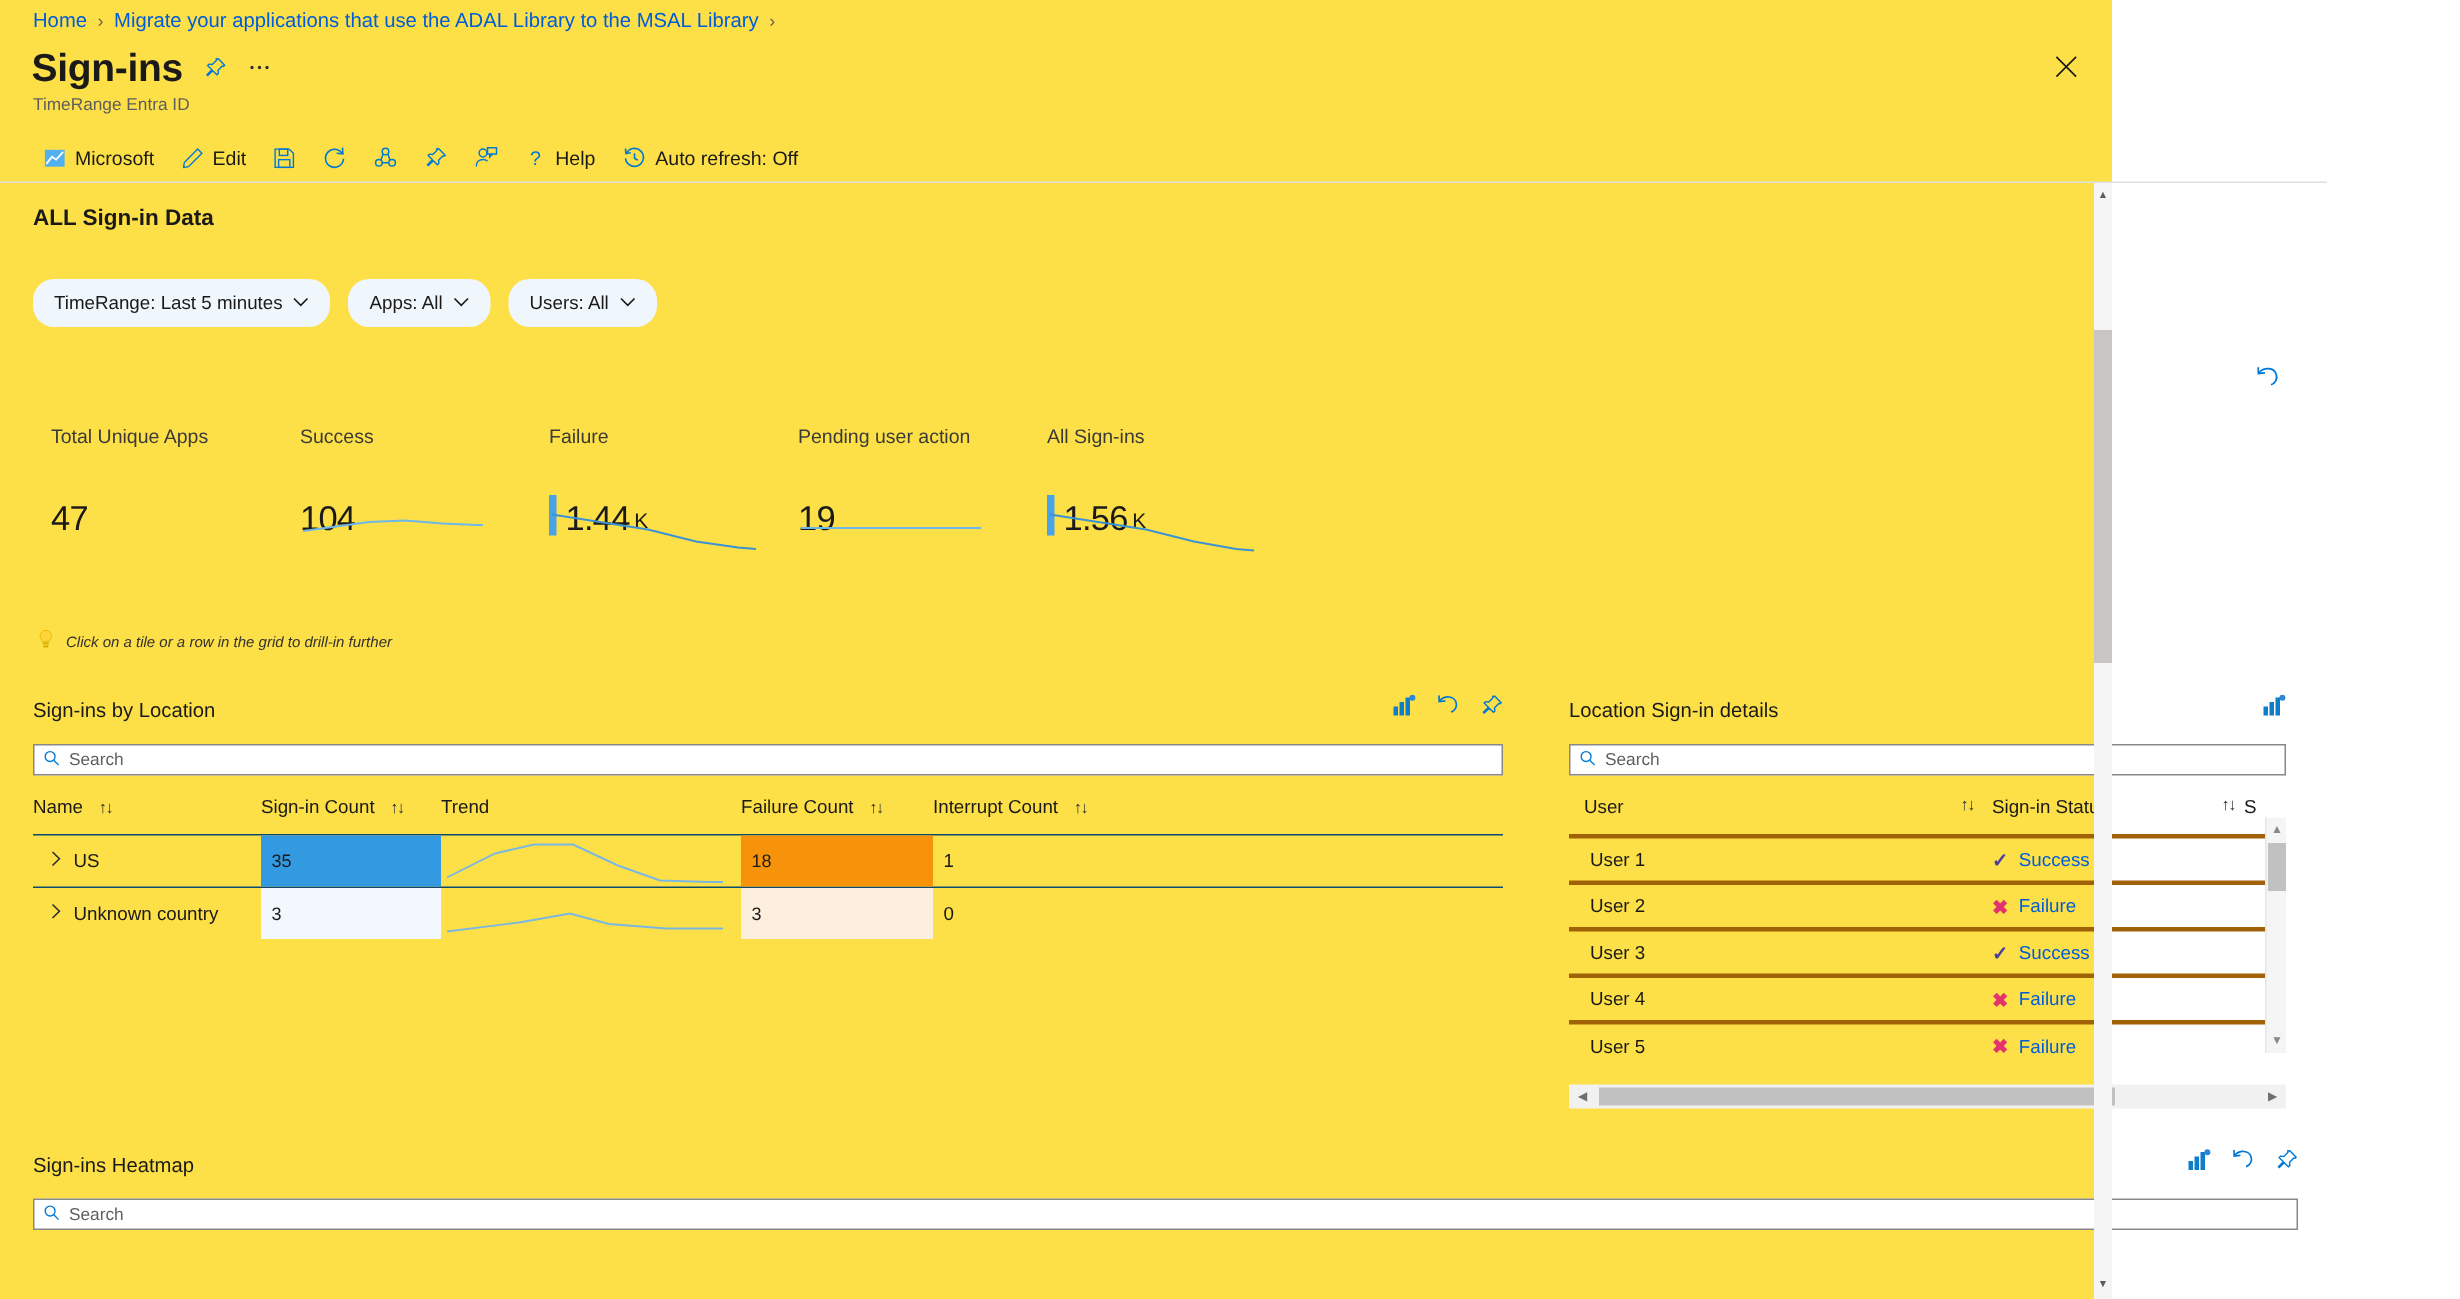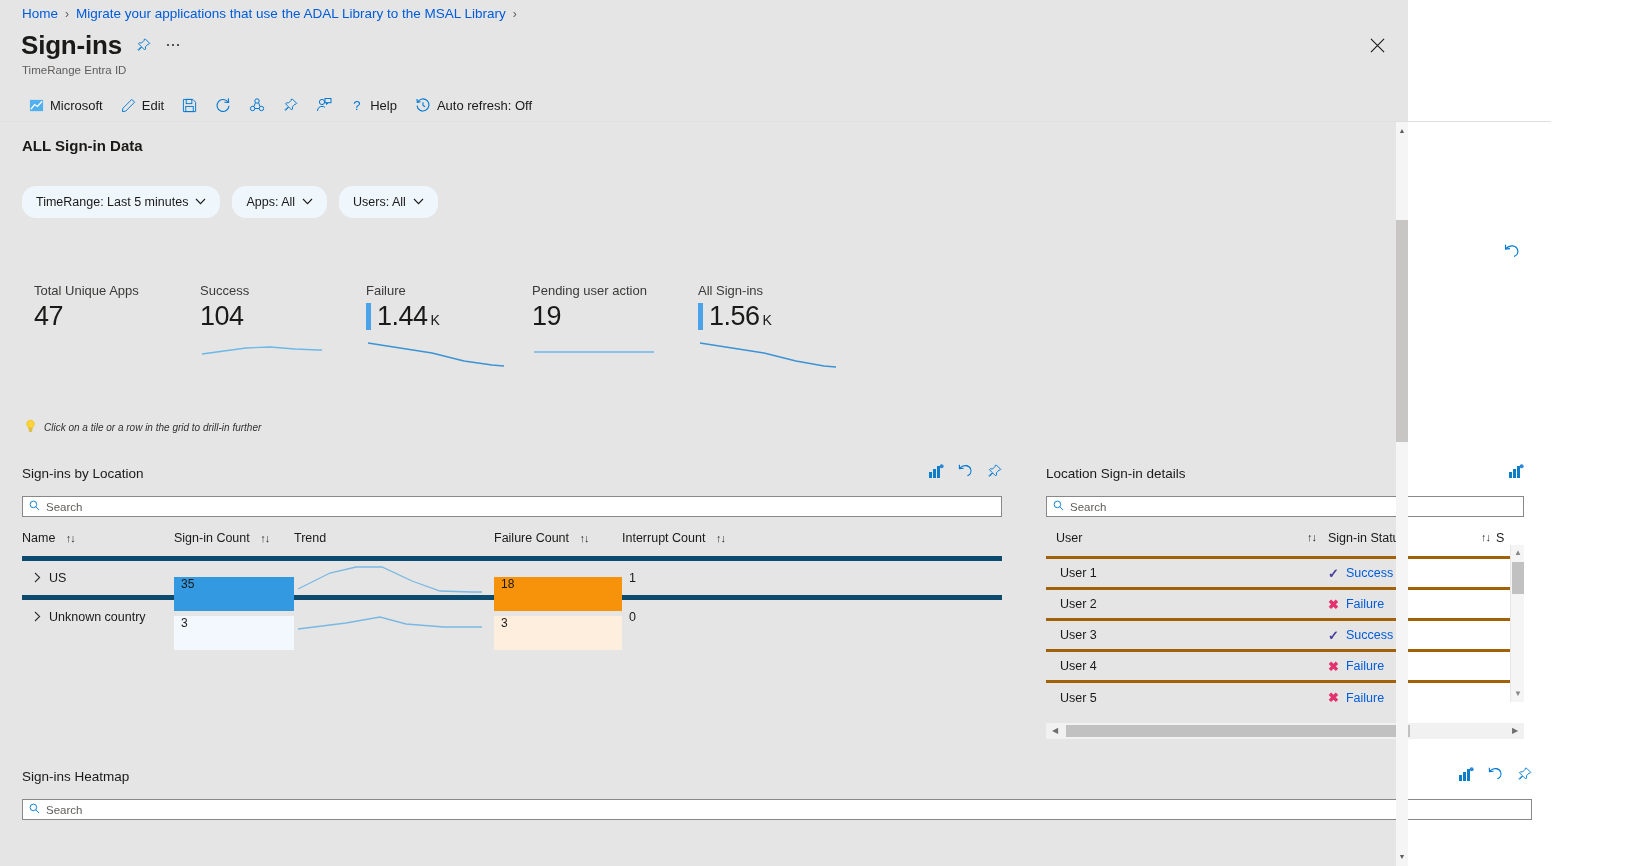--- a/index.html
+++ b/index.html
@@ -4,21 +4,21 @@
 <style>
   * { box-sizing: border-box; }
   html, body {
     margin: 0; padding: 0;
     width: 1640px; height: 866px;
     background: #ffffff;
     font-family: "Liberation Sans", sans-serif;
     color: #1b1a19;
     overflow: hidden;
   }
-  .page { position: relative; width: 1408px; height: 866px; background:#e5e5e5; }
+  .page { position: relative; width: 1408px; height: 866px; background:#fde047; }
 
   
   .breadcrumb {
     position:absolute; left:22px; top:6px;
     font-size:13.5px; color:#0067b8;
     display:flex; align-items:center; gap:7px;
     white-space:nowrap;
   }
   .crumb { color:#015cda; cursor:pointer; }
   .crumb.home { color:#015cda; }
@@ -74,21 +74,21 @@
 
   
   .tiles-reset { position:absolute; left:1503px; top:243px; color:#0078d4; cursor:pointer; }
 
   
   .tiles { position:absolute; left:34px; top:283px; display:flex; }
   .tile { width:166px; position:relative; }
   .tile-label { font-size:13px; color:#3b3a39; margin-bottom:5px; }
   .tile-valrow { display:flex; align-items:flex-end; gap:1px; }
   .tile-bar { width:5px; height:27px; background:#4aa3e8; margin-right:5px; }
-  .tile-value { font-size:27px; font-weight:400; color:#1b1a19; line-height:1; letter-spacing:-0.5px; }
+  .tile-value { font-size:23px; font-weight:400; color:#1b1a19; line-height:1; letter-spacing:-0.5px;margin-top:31px; }
   .tile-unit { font-size:14px; color:#1b1a19; margin-left:2px; margin-bottom:2px; }
   .spark { position:absolute; left:0; top:55px; }
 
   
   .hint {
     position:absolute; left:24px; top:419px;
     font-size:10px; font-style:italic; color:#323130;
     display:flex; align-items:center; gap:7px;
   }
 
@@ -110,30 +110,30 @@
   }
   .searchbox .mag { color:#0078d4; font-size:11px; }
 
   table.grid { width:100%; border-collapse:collapse; font-size:12.5px; }
   table.grid th {
     text-align:left; font-weight:400; color:#1b1a19;
     padding:14px 0 11px 0; font-size:12.5px; white-space:nowrap;
   }
   .sortico { color:#323130; font-size:11px; margin-left:7px; letter-spacing:-1px; }
   table.grid td {
-    border-top:5px solid #0c4a6e; padding:0; height:34px; vertical-align:middle;
+    border-top:1px solid #0c4a6e; padding:0; height:34px; vertical-align:middle;
     color:#1b1a19;
   }
   .hdr-row th { border-bottom:none; }
   .namecell { display:flex; align-items:center; gap:8px; padding-left:12px; }
   .chev-r { color:#323130; font-size:11px; }
   .bar-cell { position:relative; height:34px; }
   .bar-fill {
-    position:absolute; left:0; top:16px; height:100%;
-    display:flex; padding-left:7px;
+    position:absolute; left:0; top:0; height:100%;
+    display:flex; align-items:center; padding-left:7px;
     font-size:12px; color:#1b1a19;
   }
   .trend-cell { position:relative; height:34px; }
 
   
   .rgrid-wrap { position:relative; width:478px; }
   table.rgrid { width:100%; border-collapse:collapse; font-size:12.5px; }
   table.rgrid th { text-align:left; font-weight:400; padding:14px 0 11px 0; font-size:12.5px; white-space:nowrap; }
   table.rgrid td { border-top:3px solid #a16207; height:31px; padding:0; }
   .usercell { padding-left:14px; }

